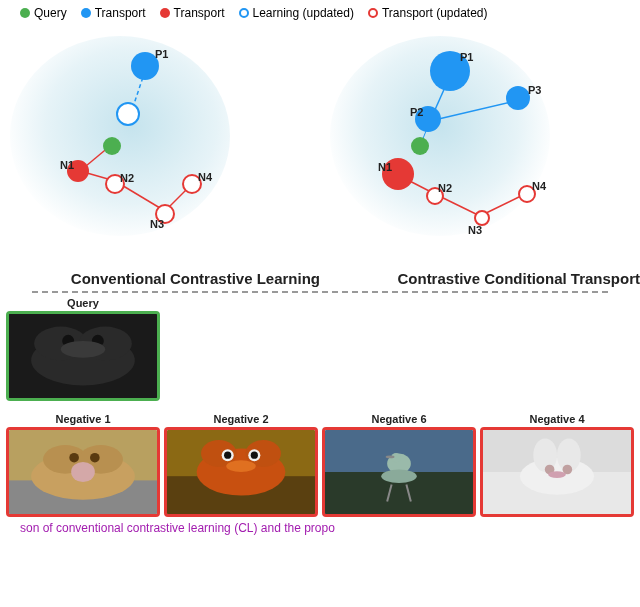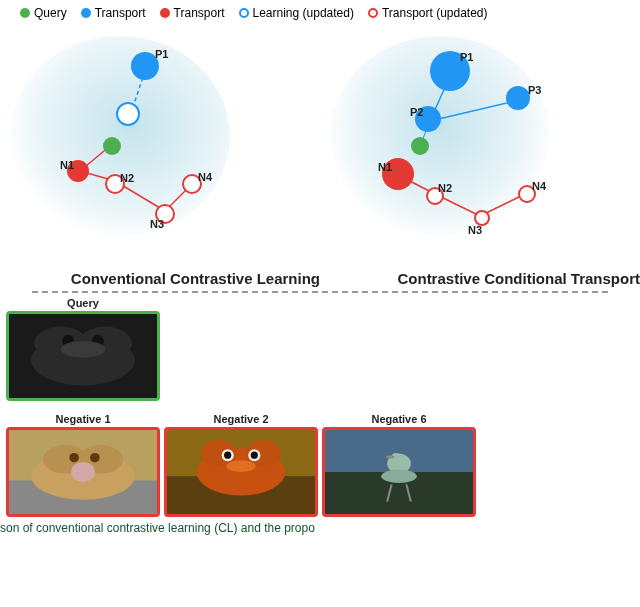--- a/index.html
+++ b/index.html
@@ -151,23 +151,23 @@
     }
     .img-dog-gray {
       background: linear-gradient(135deg, #333 20%, #666 50%, #aaa 70%, #444 100%);
     }
     .img-dog-dark {
       background: linear-gradient(135deg, #111 20%, #2a2a2a 50%, #3a3a3a 70%, #1a1a1a 100%);
     }
 
     
     .bottom-text {
-      padding: 4px 0;
+      padding: 4px 20px;
       font-size: 12px;
-      color: #14532d;
+      color: #a21caf;
     }
 
     
     text.point-label {
       font-size: 11px;
       font-weight: bold;
       fill: #222;
     }
   </style>
 </head>
@@ -341,17 +341,32 @@
         <rect x="0" y="50%" width="100%" height="50%" fill="#2a3a2a"></rect>
         <ellipse cx="50%" cy="40%" rx="8%" ry="12%" fill="#9abaaa"></ellipse>
         <ellipse cx="50%" cy="55%" rx="12%" ry="8%" fill="#8aaa9a"></ellipse>
         <line x1="45%" y1="65%" x2="42%" y2="85%" stroke="#888" stroke-width="2"></line>
         <line x1="55%" y1="65%" x2="58%" y2="85%" stroke="#888" stroke-width="2"></line>
         <circle cx="48%" cy="33%" r="4%" fill="#9abaaa"></circle>
         <ellipse cx="44%" cy="32%" rx="3%" ry="1.5%" fill="#888"></ellipse>
       </svg>
     </div>
   </div>
+  <div class="image-cell">
+    <div class="cell-label">Negative 4</div>
+    <div class="image-placeholder red-border">
+      <svg width="100%" height="100%">
+        <rect width="100%" height="100%" fill="#dcdcdc"></rect>
+        <rect x="0" y="50%" width="100%" height="50%" fill="#e8e8e8"></rect>
+        <ellipse cx="50%" cy="55%" rx="25%" ry="22%" fill="#f0f0f0"></ellipse>
+        <ellipse cx="42%" cy="30%" rx="8%" ry="20%" fill="#e8e8e8"></ellipse>
+        <ellipse cx="58%" cy="30%" rx="8%" ry="20%" fill="#e8e8e8"></ellipse>
+        <circle cx="45%" cy="47%" r="4%" fill="#c0a0a0"></circle>
+        <circle cx="57%" cy="47%" r="4%" fill="#c0a0a0"></circle>
+        <ellipse cx="50%" cy="53%" rx="6%" ry="4%" fill="#d0a0b0"></ellipse>
+      </svg>
+    </div>
+  </div>
 </div>
 
 <div class="bottom-text">
   <span>son of conventional contrastive learning (CL) and the propo</span>
 </div>
 
 </body></html>

